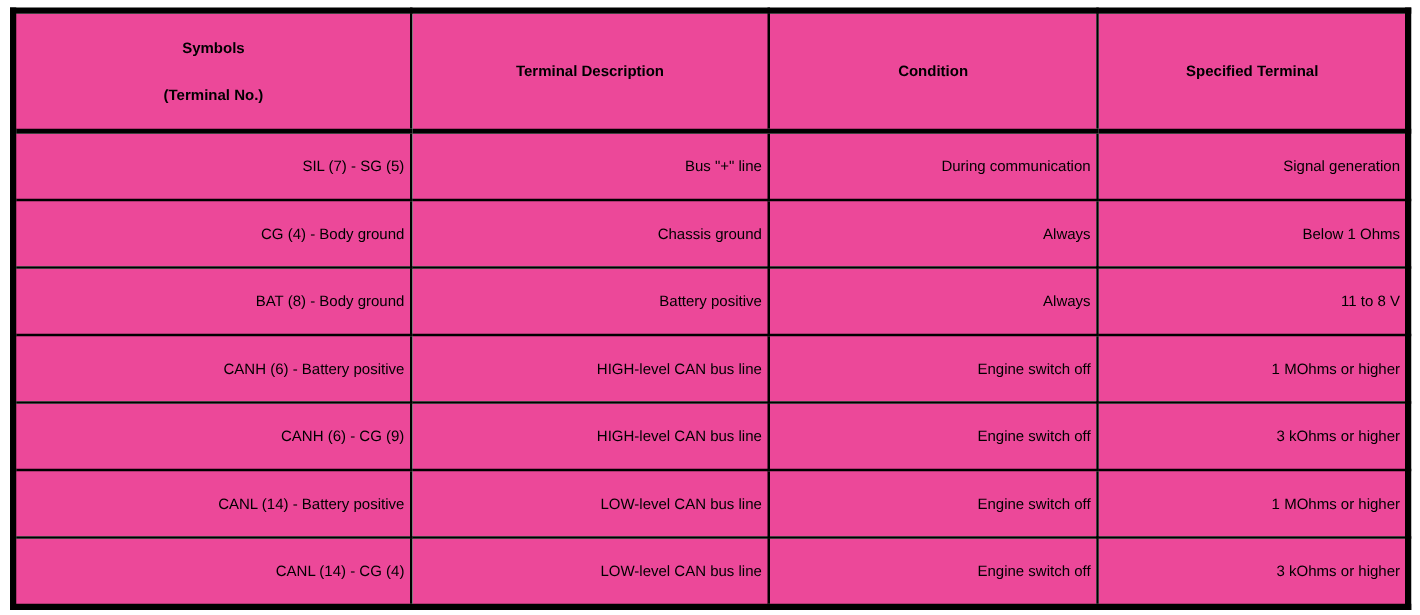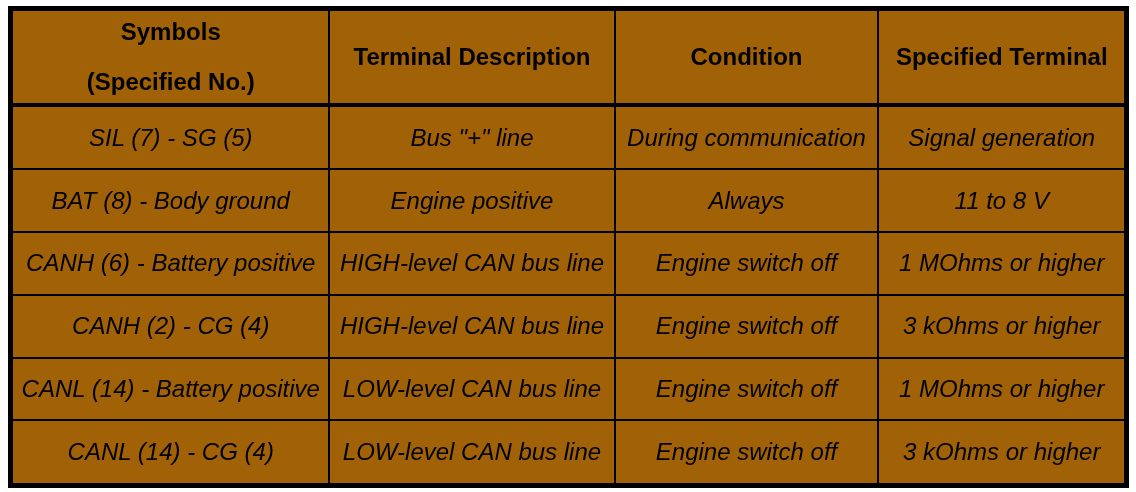--- a/index.html
+++ b/index.html
@@ -28,37 +28,36 @@
   table.spec-table, table.spec-table * {
     color: #000000;
   }
   table.spec-table {
     border: 5px solid #000000;
   }
   table.spec-table th,
   table.spec-table td {
     border: 2px solid #000000;
     padding: 0 4px 0 5px;
-    font-size: 24px;
+    font-size: 12px;
     line-height: 1.0;
     white-space: nowrap;
     overflow: hidden;
     vertical-align: middle;
-    background: #a16207;
+    background: #ec4899;
   }
   table.spec-table thead th {
     border-bottom: 4px solid #000000;
     font-weight: bold;
     text-align: center;
     height: 92px;
   }
   table.spec-table tbody td {
-    text-align: center;
+    text-align: right;
     height: 41px;
-    font-style: italic;
   }
   col.c1 { width: 318px; }
   col.c2 { width: 286px; }
   col.c3 { width: 263px; }
   col.c4 { width: 249px; }
   .two-line-head {
     display: flex;
     flex-direction: column;
     align-items: center;
     justify-content: center;
@@ -74,49 +73,55 @@
       <col class="c1">
         <col class="c2">
         <col class="c3">
         <col class="c4">
     </colgroup>
     <thead>
       <tr>
         <th>
           <div class="two-line-head">
             <span>Symbols</span>
-            <span>(Specified No.)</span>
+            <span>(Terminal No.)</span>
           </div>
         </th>
         <th>Terminal Description</th>
         <th>Condition</th>
         <th>Specified Terminal</th>
       </tr>
     </thead>
     <tbody>
       <tr>
         <td>SIL (7) - SG (5)</td>
         <td>Bus "+" line</td>
         <td>During communication</td>
         <td>Signal generation</td>
       </tr>
       <tr>
+        <td>CG (4) - Body ground</td>
+        <td>Chassis ground</td>
+        <td>Always</td>
+        <td>Below 1 Ohms</td>
+      </tr>
+      <tr>
         <td>BAT (8) - Body ground</td>
-        <td>Engine positive</td>
+        <td>Battery positive</td>
         <td>Always</td>
         <td>11 to 8 V</td>
       </tr>
       <tr>
         <td>CANH (6) - Battery positive</td>
         <td>HIGH-level CAN bus line</td>
         <td>Engine switch off</td>
         <td>1 MOhms or higher</td>
       </tr>
       <tr>
-        <td>CANH (2) - CG (4)</td>
+        <td>CANH (6) - CG (9)</td>
         <td>HIGH-level CAN bus line</td>
         <td>Engine switch off</td>
         <td>3 kOhms or higher</td>
       </tr>
       <tr>
         <td>CANL (14) - Battery positive</td>
         <td>LOW-level CAN bus line</td>
         <td>Engine switch off</td>
         <td>1 MOhms or higher</td>
       </tr>

